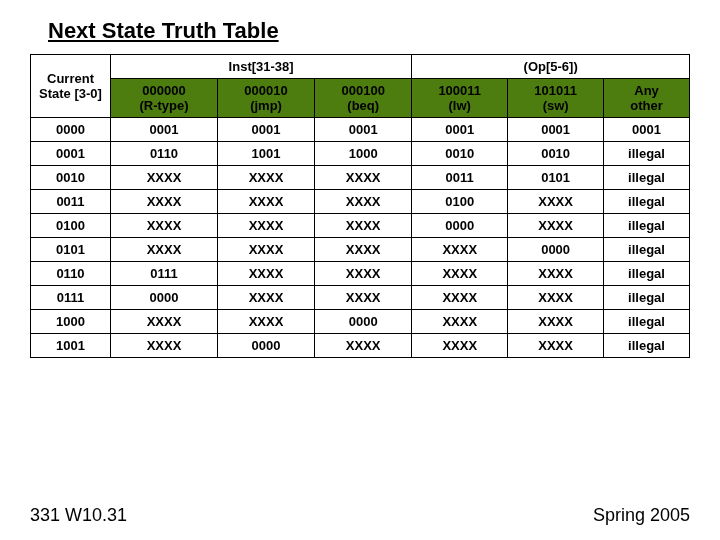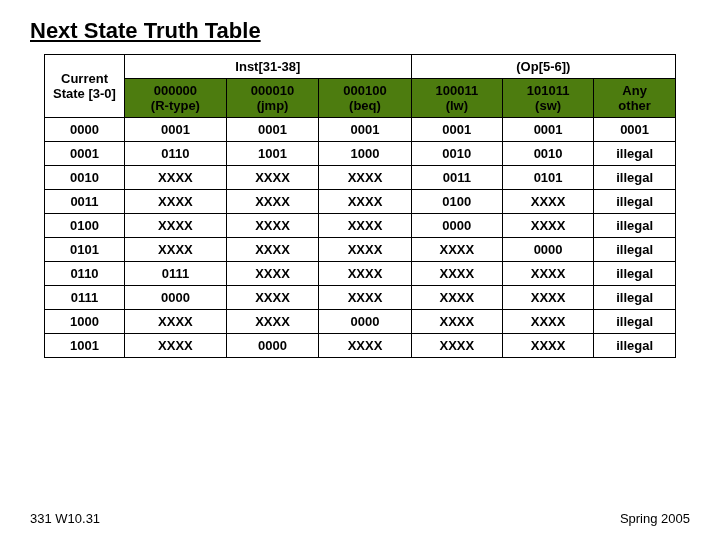--- a/index.html
+++ b/index.html
@@ -9,26 +9,26 @@
       width: 720px;
       height: 540px;
       overflow: hidden;
       position: relative;
     }
 
     .page-title {
       font-size: 22px;
       font-weight: bold;
       text-decoration: underline;
-      padding: 18px 30px 10px 30px;
+      padding: 18px 30px 10px 48px;
       color: #000;
     }
 
     .table-container {
-      padding: 0 44px;
+      padding: 0 30px;
       border-radius: 28px;
     }
 
     table {
       border-collapse: collapse;
       width: 100%;
       font-size: 13px;
     }
 
     th, td {
@@ -56,21 +56,21 @@
       width: 80px;
     }
 
     .footer {
       position: absolute;
       bottom: 14px;
       left: 30px;
       right: 30px;
       display: flex;
       justify-content: space-between;
-      font-size: 13px;
+      font-size: 18px;
       color: #000;
     }
   </style>
 </head>
 <body>
 
 <div class="page-title">Next State Truth Table</div>
 
 <div class="table-container">
   <table>

